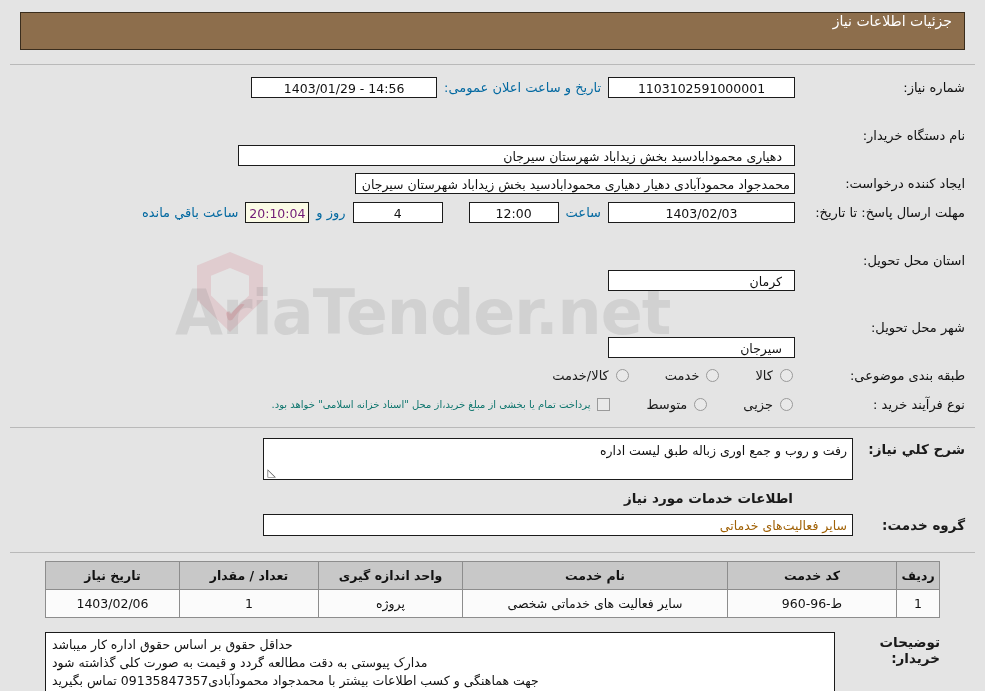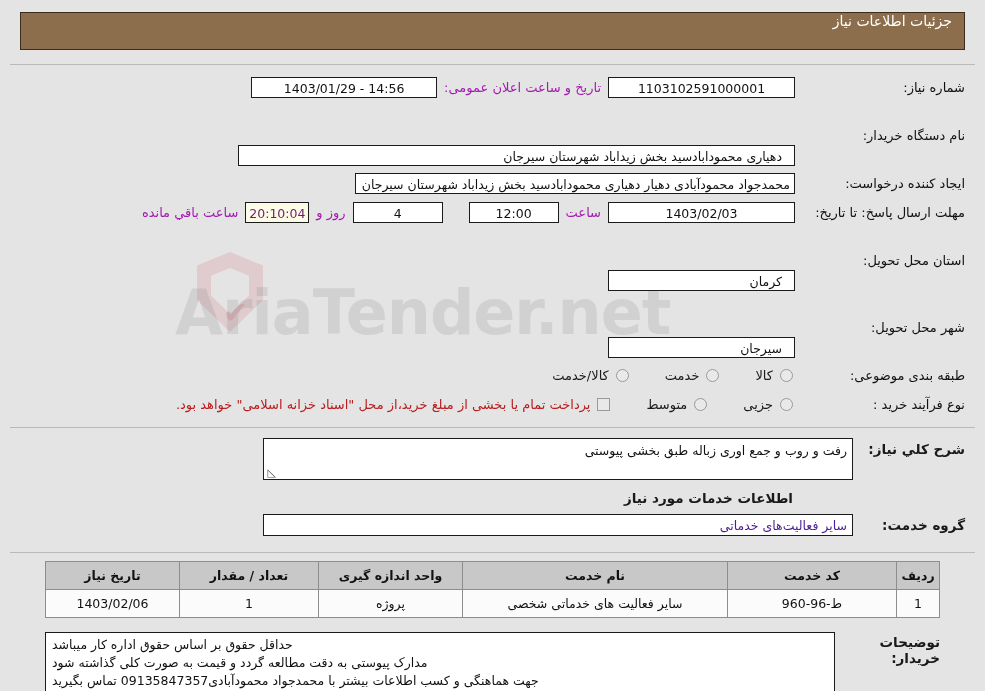--- a/index.html
+++ b/index.html
@@ -151,21 +151,21 @@
     text-align: center;
     font-size: 12.5px;
     box-sizing: border-box;
     color: #701a75;
   }
 
   .inline-lbl {
     padding: 0 7px;
     font-size: 13px;
     white-space: nowrap;
-    color: #a21caf;
+    color: #0369a1;
     text-align: right;
   }
 
   .link {
     color: #1414c8;
     font-size: 13px;
     padding: 0 6px;
     white-space: nowrap;
     text-decoration: none;
     cursor: pointer;
@@ -219,22 +219,22 @@
     display: inline-block;
     width: 13px;
     height: 13px;
     border: 1px solid #9a9a9a;
     background: #e9e9e9;
     vertical-align: middle;
     box-sizing: border-box;
     margin: 0 2px;
   }
   .note-text {
-    font-size: 13px;
-    color: #b91c1c;
+    font-size: 10px;
+    color: #0f766e;
     white-space: nowrap;
   }
 
   
   .desc-row {
     display: flex;
     align-items: flex-start;
     padding: 6px 10px 0 10px;
   }
   .desc-lbl {
@@ -296,21 +296,21 @@
   .group-fld {
     border: 1px solid #1b1b1b;
     background: #fff;
     width: 590px;
     height: 22px;
     line-height: 22px;
     padding: 0 5px;
     box-sizing: border-box;
     font-size: 12.5px;
     text-align: right;
-    color: #4c1d95;
+    color: #a16207;
   }
 
   
   .table-wrap {
     margin: 8px 45px 0 45px;
   }
   table.items {
     width: 100%;
     border-collapse: collapse;
     background: #fafafa;
@@ -477,21 +477,21 @@
       </span>
     </div>
 
   </div>
 
   <div class="panel noborder-top" style="border-top:none;margin-top:0;padding-top:4px;">
 
     <div class="desc-row">
       <span class="desc-lbl">شرح کلي نیاز:</span>
       <div class="textarea small">
-        <span>رفت و روب و جمع اوری زباله طبق بخشی پیوستی</span>
+        <span>رفت و روب و جمع اوری زباله طبق لیست اداره</span>
         <span class="resize-grip">◺</span>
       </div>
     </div>
 
     <div class="section-head">اطلاعات خدمات مورد نیاز</div>
 
     <div class="group-row">
       <span class="group-lbl">گروه خدمت:</span>
       <span class="group-fld">سایر فعالیت‌های خدماتی</span>
     </div>

